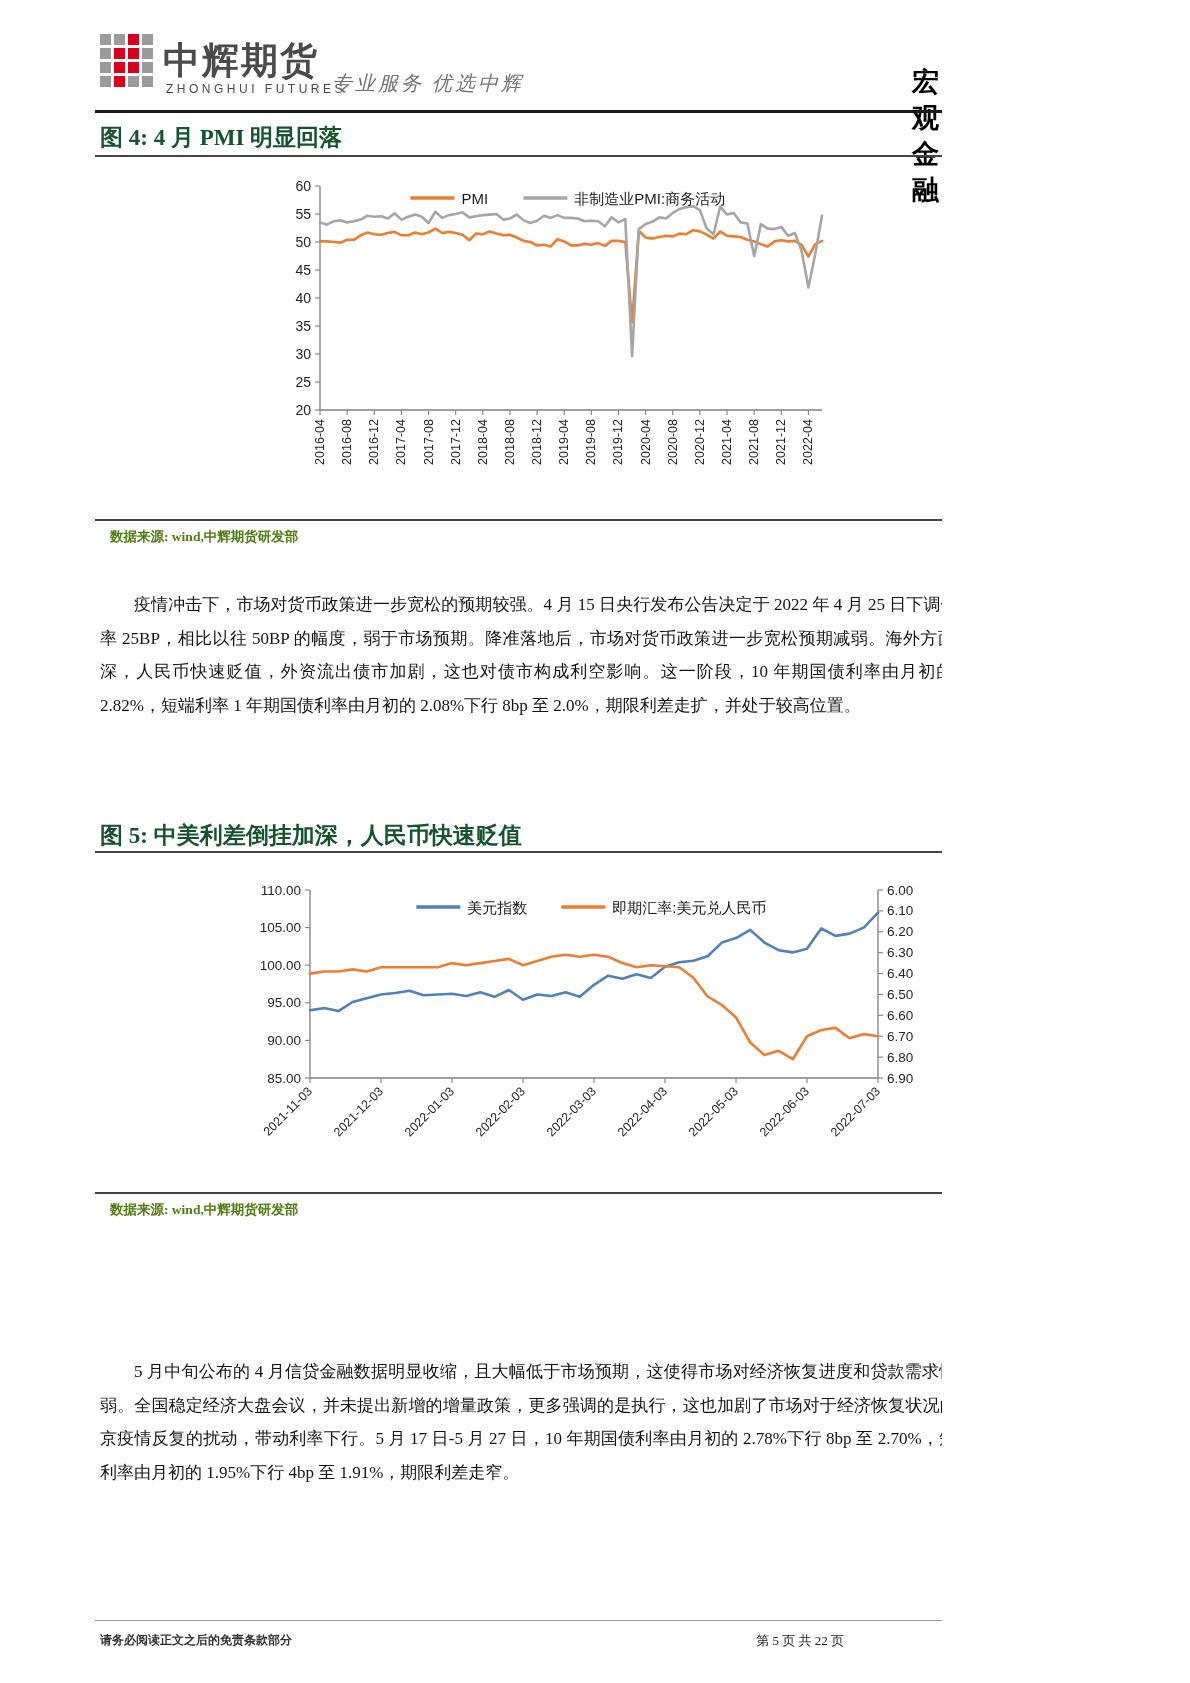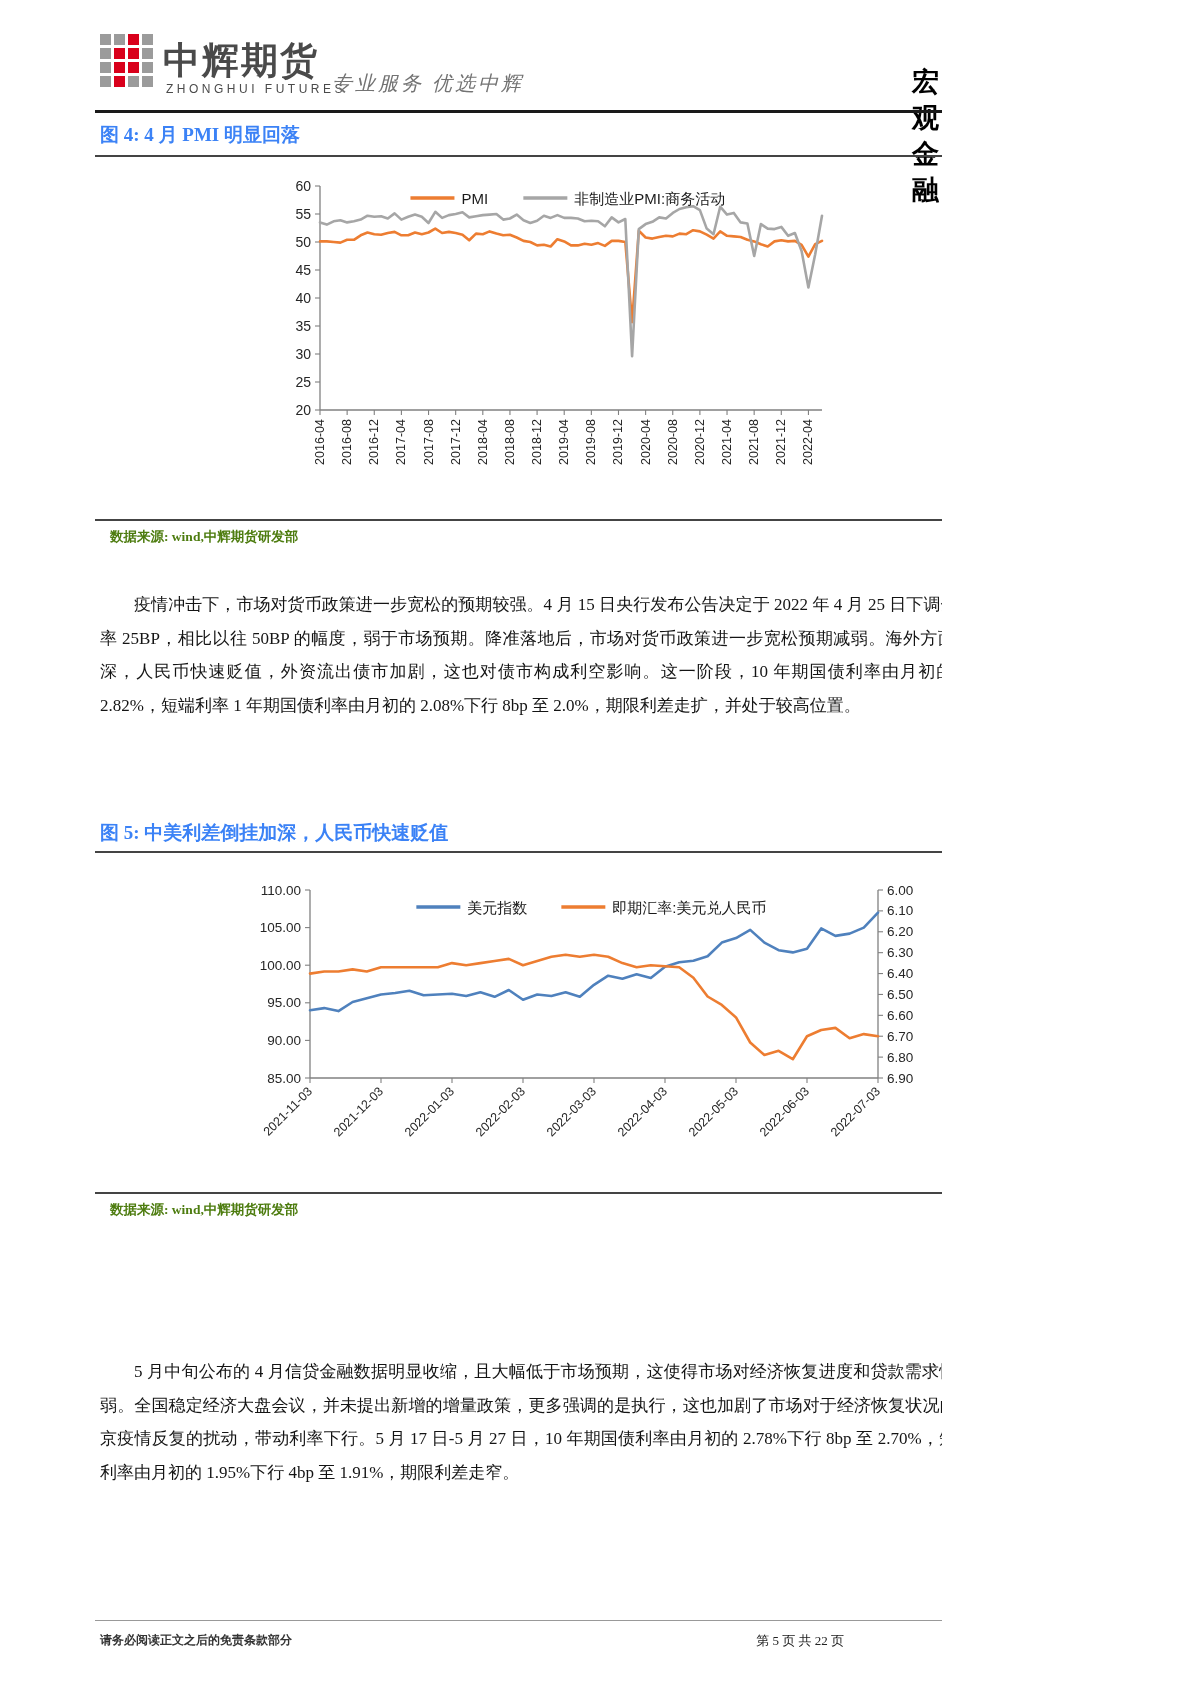--- a/index.html
+++ b/index.html
@@ -18,21 +18,21 @@
   .section-title{left:912px;top:64px;font-size:27px;font-weight:bold;color:#000;letter-spacing:6px;}
   
   .hr{position:absolute;left:95px;width:1000px;background:#1a1a1a;}
   .hr-header{top:110px;height:3px;}
   .hr-fig4{top:155px;height:2px;background:#444;}
   .hr-src1{top:519px;height:2px;background:#444;}
   .hr-fig5{top:851px;height:2px;background:#444;}
   .hr-src2{top:1192px;height:2px;background:#444;}
   .hr-footer{top:1620px;height:1px;background:#999;}
   
-  .fig-title{left:100px;font-size:19px;font-weight:bold;color:#3b82f6;}
+  .fig-title{left:100px;font-size:23px;font-weight:bold;color:#14532d;}
   .fig4-title{top:122px;}
   .fig5-title{top:820px;}
   .source{left:110px;font-size:13.5px;font-weight:bold;color:#4d7c0f;}
   .src1{top:528px;}
   .src2{top:1201px;}
   
   .stage-heading{left:100px;width:996px;font-size:17px;font-weight:bold;color:#000;text-indent:2.2em;line-height:24px;}
   .h4{top:551px;}
   .h5{top:1318px;}
   .para{left:100px;width:994px;font-size:17px;line-height:33.5px;text-align:justify;text-indent:2em;color:#141414;}

